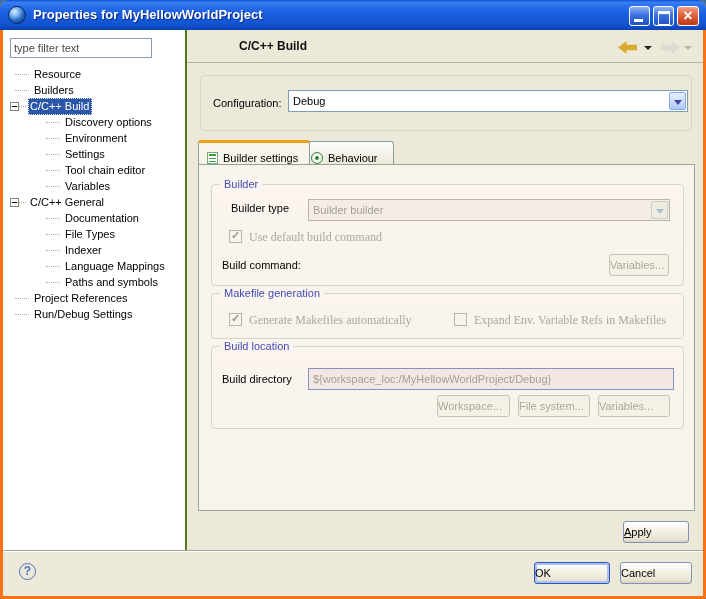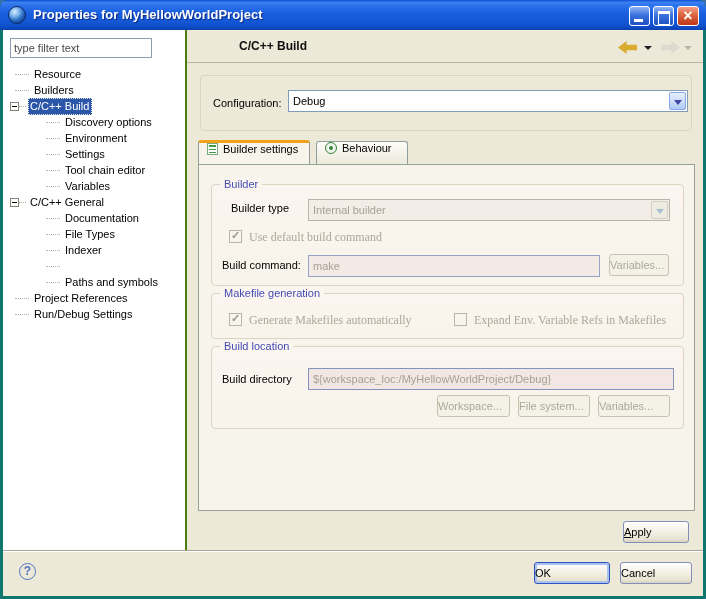--- a/index.html
+++ b/index.html
@@ -1,21 +1,21 @@
 <!DOCTYPE html>
 <html><head>
 <meta charset="utf-8">
 <style>
   * { margin:0; padding:0; box-sizing:border-box; }
   html,body { background:#3a6ea5; }
   body { font-family:"Liberation Sans", sans-serif; }
 
   .win {
     position:relative; width:706px; height:599px;
-    background:#0f766e; border-radius:7px 7px 2px 2px;
+    background:#f97316; border-radius:7px 7px 2px 2px;
     overflow:hidden;
   }
 
   
   .titlebar {
     position:absolute; top:0; left:0; width:706px; height:30px;
     background:linear-gradient(180deg,#0f50d8 0%,#3a80f0 8%,#2a70ea 20%,#1a5fe0 45%,#1558d6 70%,#0f4ecb 88%,#0a41ad 100%);
     border-radius:7px 7px 0 0;
   }
   .app-icon {
@@ -85,23 +85,23 @@
     background:linear-gradient(180deg,#e6eefc 0%,#cfe0fa 45%,#aecbf5 100%); }
   .combo .arrow-btn::after { content:""; position:absolute; left:4px; top:7px; border-left:4px solid transparent; border-right:4px solid transparent; border-top:5px solid #4343a8; }
   .combo.config { left:87px; top:14px; width:400px;padding-left:36px; }
   .combo.disabled { background:#f3ece7; border-color:#b9b5a8; }
   .combo.disabled .val { color:#a5a294; }
   .combo.disabled .arrow-btn { background:#eeece0; border-color:#d2cfc0; }
   .combo.disabled .arrow-btn::after { border-top-color:#a9bfcf; }
 
   
   .tab { position:absolute; top:111px; height:23px; border:1px solid #8e9e9e; border-bottom:none; border-radius:3px 3px 0 0;
-    background:linear-gradient(180deg,#fdfcf9,#eceadb); font-size:11px; display:flex; align-items:flex-start; padding:0 8px; gap:5px; }
+    background:linear-gradient(180deg,#fdfcf9,#eceadb); font-size:11px; display:flex; align-items:flex-end; padding:0 8px; gap:5px; }
   .tab.active { left:195px; width:112px; height:24px; top:110px; background:#f7f5eb; border-top:3px solid #f0a019; z-index:3; }
-  .tab.inactive { left:313px; width:92px; }
+  .tab.inactive { left:299px; width:92px; }
   .list-icon { width:11px; height:12px; background:#fff; border:1px solid #7aa87a; position:relative; }
   .list-icon::after { content:""; position:absolute; left:1px; right:1px; top:1px; bottom:1px;
     background:repeating-linear-gradient(180deg,#3f9c3f 0 1.5px, transparent 1.5px 3.5px); }
   .target-icon { width:12px; height:12px; border:1px solid #348234; border-radius:50%; position:relative; background:#fff; box-shadow:inset 0 0 0 2px #eaf4ea; }
   .target-icon::after { content:""; position:absolute; left:3px; top:3px; width:4px; height:4px; border-radius:50%; background:#348234; }
 
   .panel { position:absolute; left:195px; top:134px; width:497px; height:347px; background:#f7f5eb; border:1px solid #98a398; z-index:2;padding-left:39px; }
 
   
   .grp { position:absolute; left:12px; width:473px; border:1px solid #d9d5c2; border-radius:4px;
@@ -193,20 +193,21 @@
           <div class="tree-row d1">
             <span class="stub"></span>
             <span class="lab">File Types</span>
           </div>
           <div class="tree-row d1">
             <span class="stub"></span>
             <span class="lab">Indexer</span>
           </div>
           <div class="tree-row d1">
             <span class="stub"></span>
+            <span class="lab">Language Mappings</span>
           </div>
           <div class="tree-row d1">
             <span class="stub"></span>
             <span class="lab">Paths and symbols</span>
           </div>
           <div class="tree-row d0">
             <span class="stub"></span>
             <span class="lab">Project References</span>
           </div>
           <div class="tree-row d0">
@@ -239,27 +240,26 @@
       <span class="target-icon"></span>
       <span>Behaviour</span>
     </div>
 
     <div class="panel">
 
       <div class="grp builder">
         <div class="grp-legend">Builder</div>
         <div class="fieldlabel" style="left:10px; top:17px;margin-left:9px;">Builder type</div>
         <div class="combo disabled" style="left:96px; top:14px; width:362px;">
-          <span class="val">Internal builder</span>
+          <span class="val">Builder builder</span>
           <span class="arrow-btn"></span>
         </div>
         <div class="checkbox checked" style="left:17px; top:45px;"></div>
         <div class="disabledlabel" style="left:37px; top:45px;">Use default build command</div>
         <div class="fieldlabel" style="left:10px; top:74px;">Build command:</div>
-        <div class="textfield" style="left:96px; top:70px; width:292px;">make</div>
         <div class="btn disabled" style="left:397px; top:69px; width:60px;">Variables...</div>
       </div>
 
       <div class="grp makefile">
         <div class="grp-legend">Makefile generation</div>
         <div class="checkbox checked" style="left:17px; top:19px;"></div>
         <div class="disabledlabel" style="left:37px; top:19px;">Generate Makefiles automatically</div>
         <div class="checkbox" style="left:242px; top:19px;"></div>
         <div class="disabledlabel" style="left:262px; top:19px;">Expand Env. Variable Refs in Makefiles</div>
       </div>

